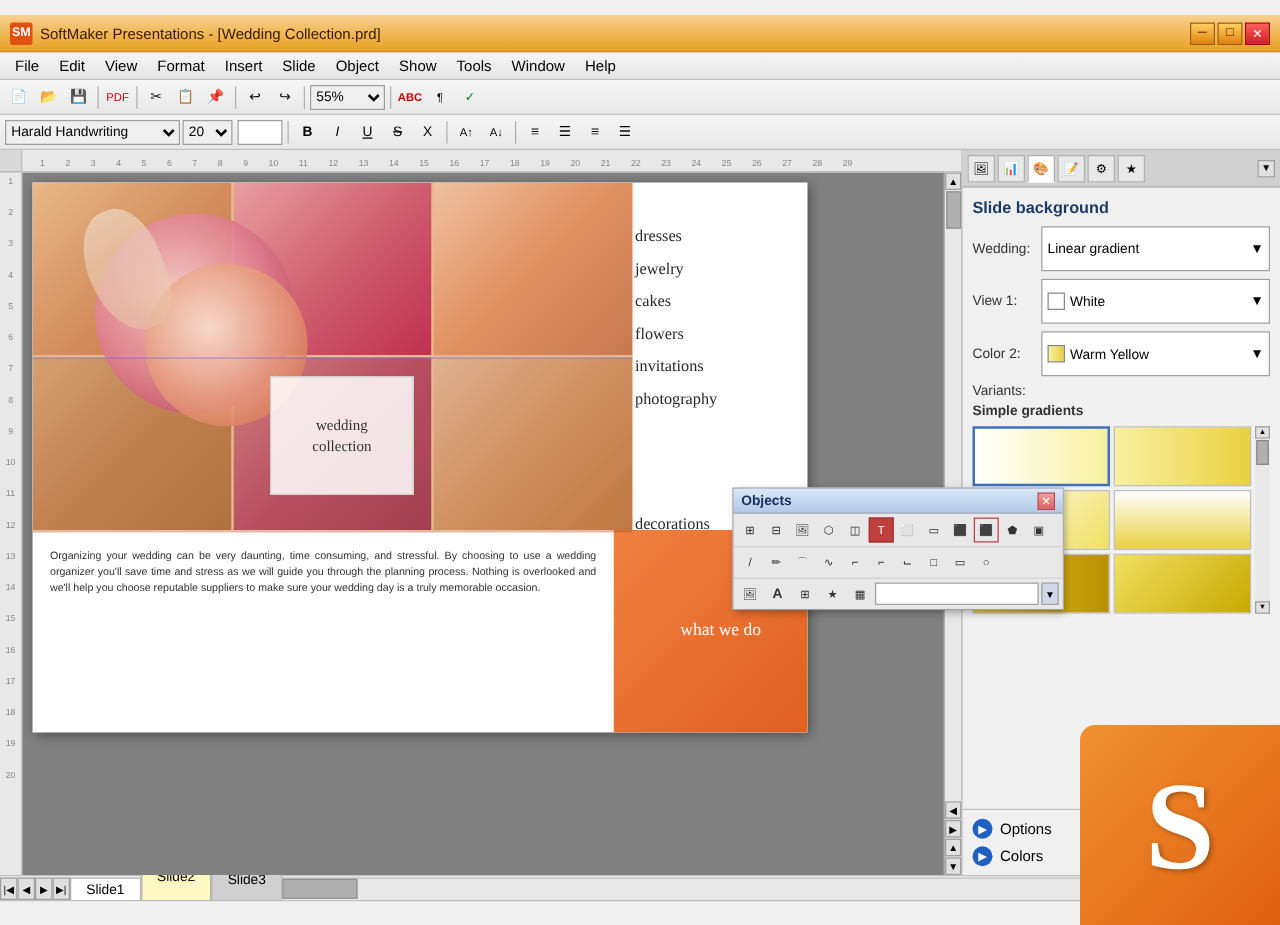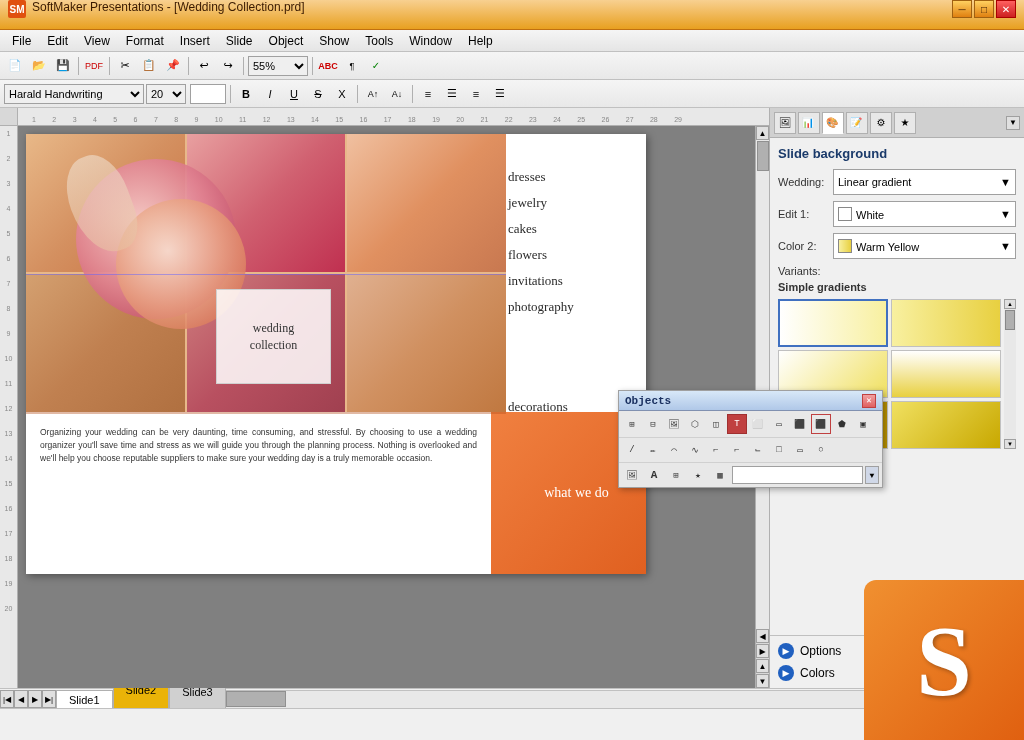--- a/index.html
+++ b/index.html
@@ -1,19 +1,19 @@
 <!DOCTYPE html>
 <html><head>
   <meta charset="utf-8">
   <style>
     * { margin: 0; padding: 0; box-sizing: border-box; }
     body { width: 1024px; height: 740px; overflow: hidden; font-family: 'Segoe UI', Tahoma, sans-serif; font-size: 12px; background: #f0f0f0; position: relative; }
 
     
-    .title-bar { background: linear-gradient(to bottom, #f8d090, #e8a020); height: 30px; display: flex; padding: 0 8px; border-bottom: 1px solid #c07010; }
+    .title-bar { background: linear-gradient(to bottom, #f8d090, #e8a020); height: 30px; display: flex; align-items: center; padding: 0 8px; border-bottom: 1px solid #c07010; margin-top: 12px; }
     .title-bar-icon { width: 18px; height: 18px; background: #e05010; border-radius: 2px; margin-right: 6px; display: flex; align-items: center; justify-content: center; color: white; font-weight: bold; font-size: 10px; }
     .title-bar-text { font-size: 12px; color: #3a1a00; font-weight: normal; flex: 1; }
     .title-bar-buttons { display: flex; gap: 2px; }
     .title-btn { width: 20px; height: 18px; border: 1px solid #a06010; background: linear-gradient(to bottom, #ffd060, #e08010); cursor: pointer; display: flex; align-items: center; justify-content: center; font-size: 10px; color: #3a1a00; }
     .title-btn.close { background: linear-gradient(to bottom, #ff6060, #cc2020); color: white; border-color: #aa0000; }
 
     
     .menu-bar { background: linear-gradient(to bottom, #f5f5f5, #e5e5e5); height: 22px; display: flex; align-items: center; padding: 0 4px; border-bottom: 1px solid #c0c0c0; }
     .menu-item { padding: 2px 8px; cursor: pointer; font-size: 12px; color: #000; }
 
@@ -29,26 +29,26 @@
     .format-toolbar { background: linear-gradient(to bottom, #f5f5f5, #e8e8e8); height: 28px; display: flex; align-items: center; padding: 0 4px; border-bottom: 1px solid #c0c0c0; gap: 2px; }
 
     
     .ruler-v { width: 18px; background: #e8e8e8; border-right: 1px solid #c0c0c0; font-size: 8px; color: #888; display: flex; flex-direction: column; align-items: center; overflow: hidden; }
     .ruler-h { height: 18px; background: #e8e8e8; border-bottom: 1px solid #c0c0c0; font-size: 8px; color: #888; display: flex; align-items: center; padding-left: 18px; overflow: hidden; white-space: nowrap; }
     .slide { width: 620px; height: 440px; background: white; position: relative; overflow: hidden; box-shadow: 2px 2px 8px rgba(0,0,0,0.4); }
     .panel-tab { width: 22px; height: 22px; border: 1px solid #b0b0b0; background: #e8e8e8; cursor: pointer; display: flex; align-items: center; justify-content: center; font-size: 10px; }
     .panel-tab.active { background: white; border-bottom-color: white; }
     .panel-row { display: flex; align-items: center; margin-bottom: 6px; }
     .panel-label { width: 55px; font-size: 11px; color: #333; }
-    .panel-control { flex: 1; height: 26px; border: 1px solid #a0a0a0; background: white; display: flex; align-items: center; padding: 0 4px; font-size: 11px; cursor: pointer; justify-content: space-between; }
+    .panel-control { flex: 1; height: 36px; border: 1px solid #a0a0a0; background: white; display: flex; align-items: center; padding: 0 4px; font-size: 11px; cursor: pointer; justify-content: space-between; }
     .panel-control-inner { display: flex; align-items: flex-end; gap: 4px; }
     .color-swatch { width: 14px; height: 14px; border: 1px solid #888; }
 
     
-    .objects-dialog { position: absolute; top: 390px; left: 618px; width: 265px; background: #f0f0f0; border: 1px solid #a0a0a0; box-shadow: 2px 2px 6px rgba(0,0,0,0.3); z-index: 100; font-family: Liberation Mono, monospace; }
+    .objects-dialog { position: absolute; top: 390px; left: 586px; width: 265px; background: #f0f0f0; border: 1px solid #a0a0a0; box-shadow: 2px 2px 6px rgba(0,0,0,0.3); z-index: 100; }
     .dialog-title-bar { background: linear-gradient(to bottom, #d8e8f8, #b0c8e8); height: 20px; display: flex; align-items: center; padding: 0 6px; justify-content: space-between; border-bottom: 1px solid #8090b0; }
     .dialog-title { font-size: 11px; color: #1a3060; font-weight: bold; }
     .dialog-close { width: 14px; height: 14px; background: linear-gradient(to bottom, #f0a0a0, #e06060); border: 1px solid #c04040; cursor: pointer; display: flex; align-items: center; justify-content: center; font-size: 9px; color: white; }
     .dialog-toolbar { display: flex; flex-wrap: wrap; padding: 3px; gap: 1px; background: #e8e8e8; }
     .dialog-btn { width: 20px; height: 20px; border: 1px solid transparent; background: transparent; cursor: pointer; display: flex; align-items: center; justify-content: center; font-size: 9px; color: #333; }
     .dialog-row2 { display: flex; flex-wrap: wrap; padding: 2px 3px; gap: 1px; background: #e8e8e8; border-top: 1px solid #d0d0d0; }
     .dialog-row3 { display: flex; align-items: center; padding: 2px 3px; gap: 2px; background: #e8e8e8; border-top: 1px solid #d0d0d0; }
     .dialog-color-box { flex: 1; height: 18px; background: white; border: 1px solid #a0a0a0; }
     .dialog-dropdown { width: 14px; height: 18px; background: #d0d8e8; border: 1px solid #a0a0a0; display: flex; align-items: center; justify-content: center; font-size: 8px; cursor: pointer; }
 
@@ -292,21 +292,21 @@
 
       <div class="panel-row">
         <div class="panel-label">Wedding:</div>
         <div class="panel-control">
           <span>Linear gradient</span>
           <span>▼</span>
         </div>
       </div>
 
       <div class="panel-row">
-        <div class="panel-label">Edit 1:</div>
+        <div class="panel-label">View 1:</div>
         <div class="panel-control">
           <div class="panel-control-inner">
             <div class="color-swatch" style="background:white;"></div>
             <span>White</span>
           </div>
           <span>▼</span>
         </div>
       </div>
 
       <div class="panel-row">
@@ -355,21 +355,21 @@
   </div>
 </div>
 
 <div style="height:20px;display:flex;background:#f0f0f0;border-top:1px solid #c0c0c0;">
   <div style="width:14px;height:18px;background:#e0e0e0;border:1px solid #a0a0a0;display:flex;align-items:center;justify-content:center;font-size:8px;cursor:pointer;margin-top:1px;">|◀</div>
   <div style="width:14px;height:18px;background:#e0e0e0;border:1px solid #a0a0a0;display:flex;align-items:center;justify-content:center;font-size:8px;cursor:pointer;margin-top:1px;">◀</div>
   <div style="width:14px;height:18px;background:#e0e0e0;border:1px solid #a0a0a0;display:flex;align-items:center;justify-content:center;font-size:8px;cursor:pointer;margin-top:1px;">▶</div>
   <div style="width:14px;height:18px;background:#e0e0e0;border:1px solid #a0a0a0;display:flex;align-items:center;justify-content:center;font-size:8px;cursor:pointer;margin-top:1px;">▶|</div>
   <div style="display:flex;align-items:flex-end;gap:0;">
     <div style="padding:2px 12px;background:white;border:1px solid #b0b0b0;border-bottom:none;cursor:pointer;font-size:11px;height:18px;display:flex;align-items:center;">Slide1</div>
-    <div style="padding:18px 12px;background:#eab308;border:1px solid #b0b0b0;border-bottom:none;cursor:pointer;font-size:11px;height:34px;display:flex;align-items:center;">Slide2</div>
+    <div style="padding:18px 12px;background:#fef9c3;border:1px solid #b0b0b0;border-bottom:none;cursor:pointer;font-size:11px;height:34px;display:flex;align-items:center;">Slide2</div>
     <div style="padding:16px 12px;background:#d0d0d0;border:1px solid #b0b0b0;border-bottom:none;cursor:pointer;font-size:11px;height:18px;display:flex;align-items:center;">Slide3</div>
   </div>
   <div style="flex:1;background:#e8e8e8;border-top:1px solid #c0c0c0;margin-top:0;height:18px;margin-top:1px;">
     <div style="width:60px;height:16px;background:#b0b0b0;border:1px solid #909090;cursor:pointer;"></div>
   </div>
 </div>
 
 <div style="height:20px;background:#f0f0f0;border-top:1px solid #c0c0c0;display:flex;align-items:center;padding:0 8px;font-size:11px;color:#333;">
   <span style="flex:1;"></span>
   <span>Slide 1 of 3</span>

